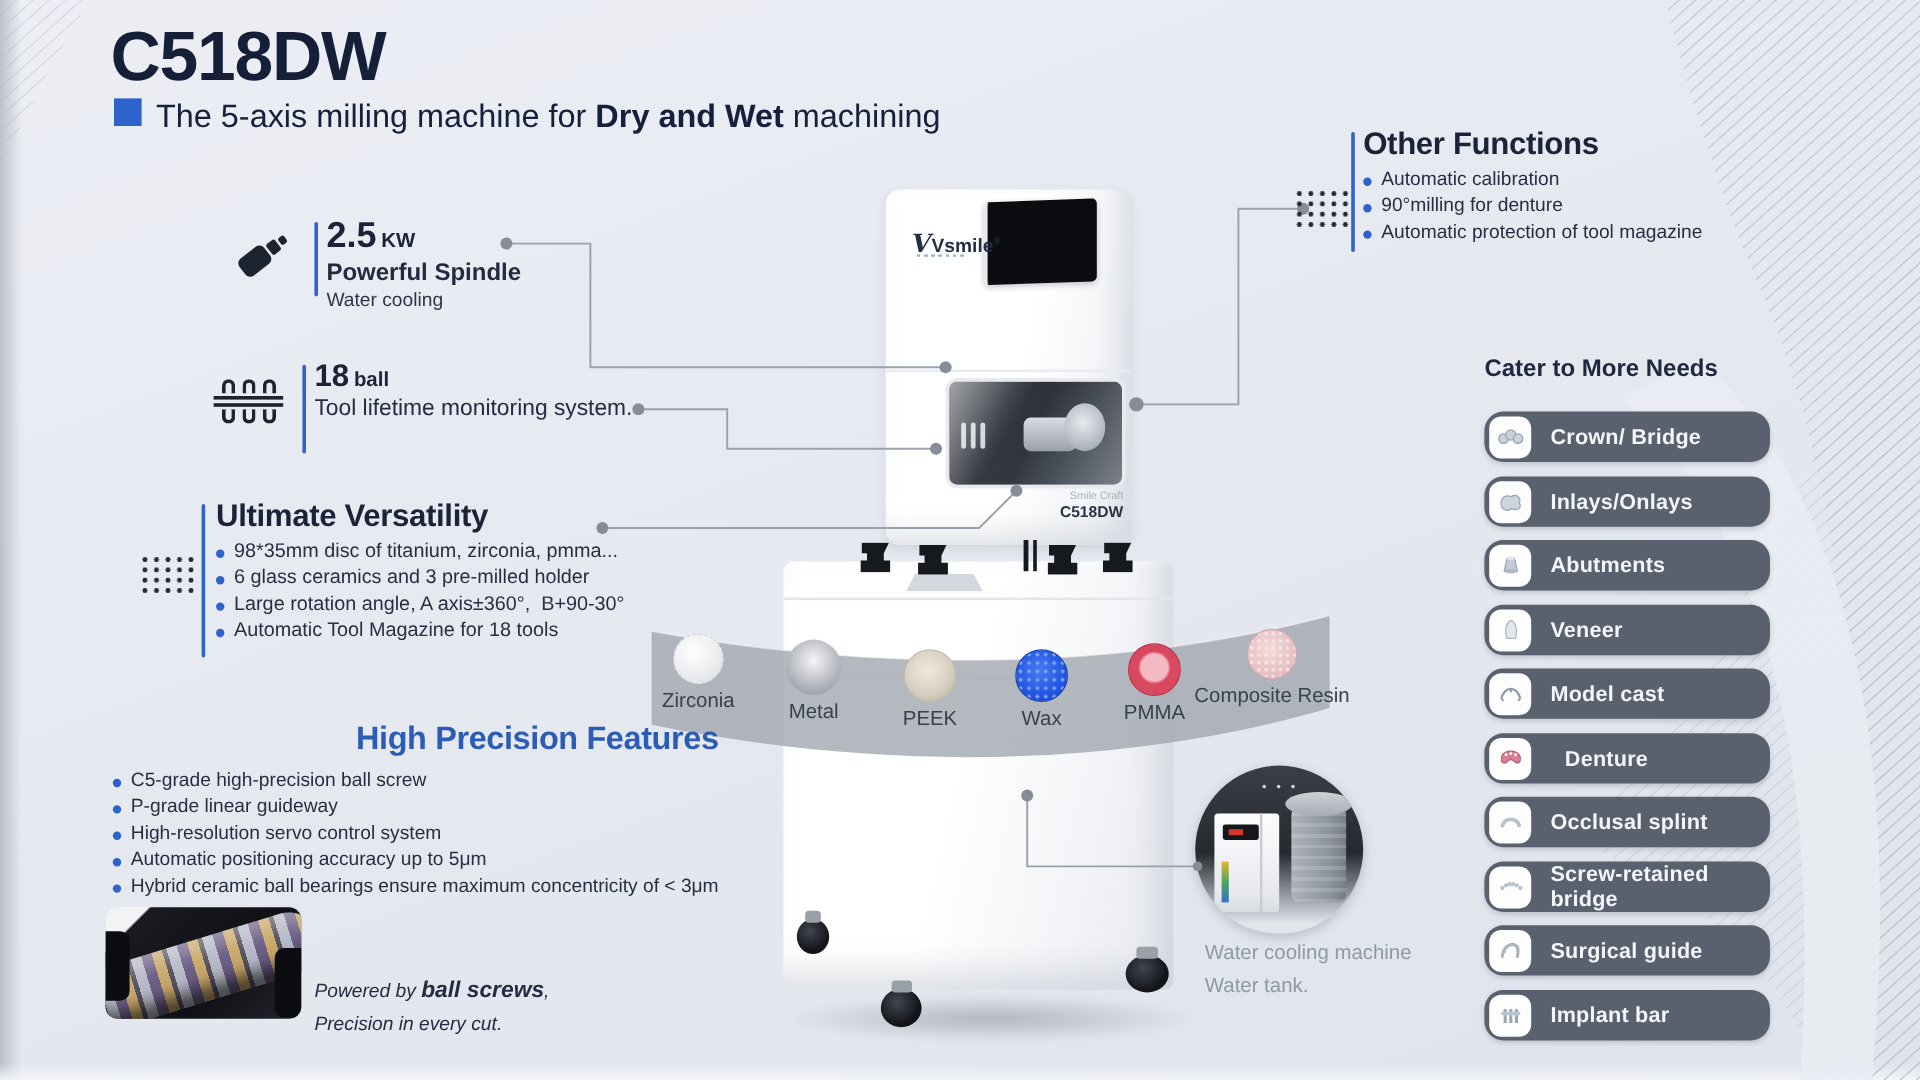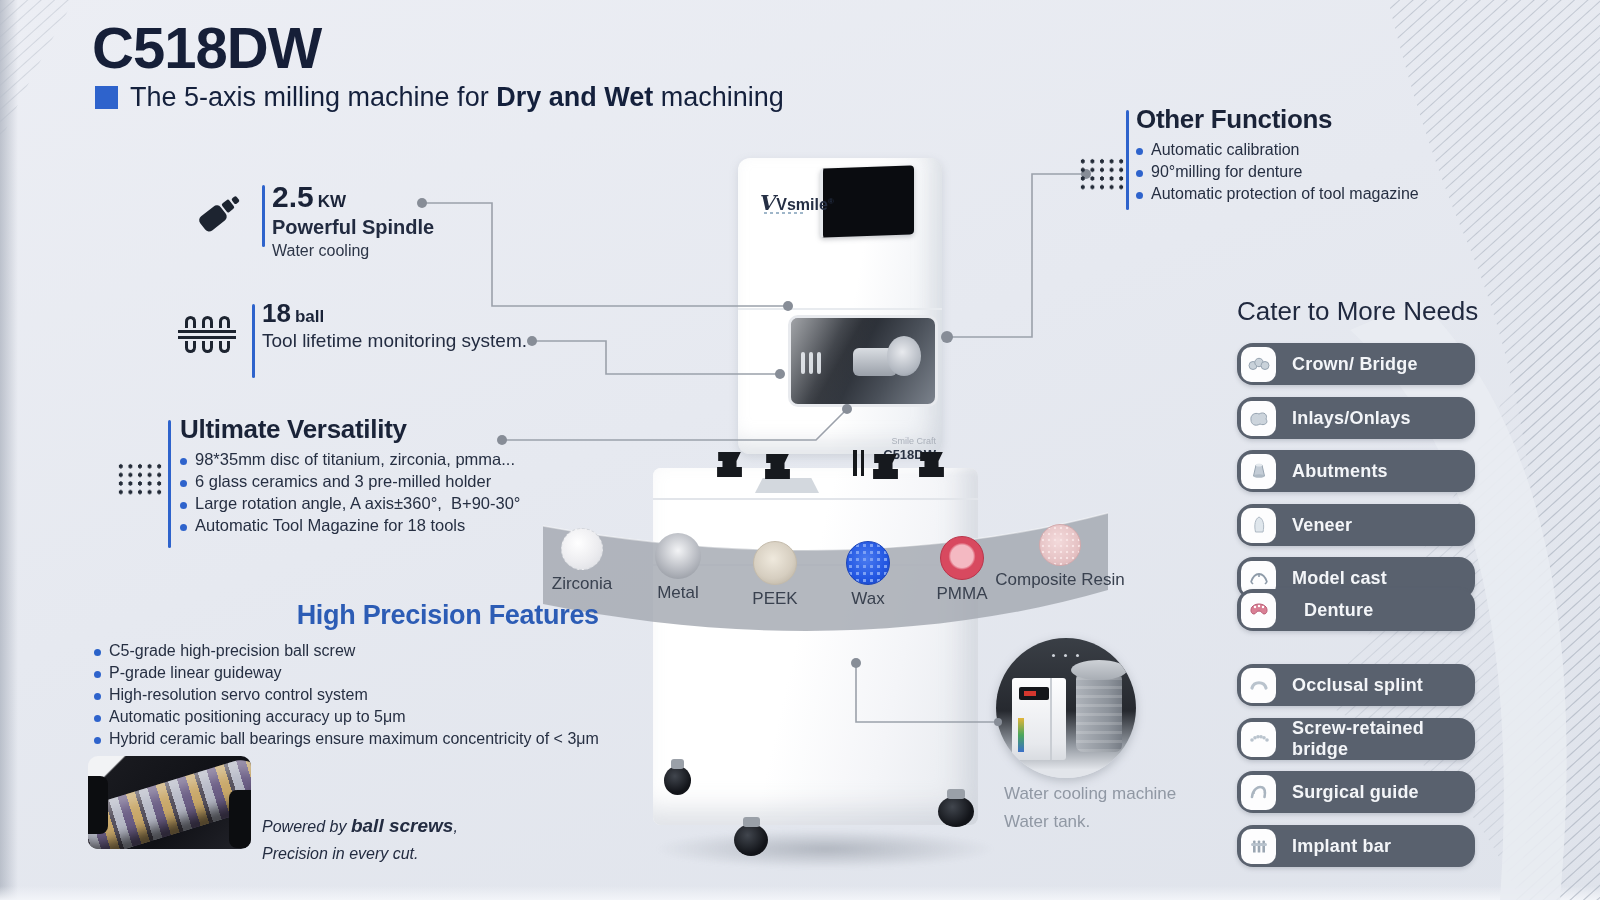--- a/index.html
+++ b/index.html
@@ -8,21 +8,21 @@
          background:linear-gradient(160deg,#eceef4 0%,#e6e9f0 45%,#dfe3eb 100%);}
   .edge-left{position:absolute;left:0;top:0;width:18px;height:900px;
          background:linear-gradient(90deg,rgba(150,158,172,.55),rgba(150,158,172,0));}
   .edge-bottom{position:absolute;left:0;bottom:0;width:1600px;height:14px;
          background:linear-gradient(0deg,rgba(244,246,250,.9),rgba(244,246,250,0));}
   svg.bgdeco,svg.lines{position:absolute;left:0;top:0;pointer-events:none;}
   svg.bgdeco{z-index:1;} svg.lines{z-index:40;}
 
   
   .title{position:absolute;left:92px;top:14px;font-size:58px;font-weight:800;letter-spacing:-1px;color:#161f38;z-index:50;}
-  .subtitle{position:absolute;left:95px;top:82px;display:flex;align-items:center;gap:12px;z-index:50;}
+  .subtitle{position:absolute;left:95px;top:82px;display:flex;gap:12px;z-index:50;}
   .bluesq{width:23px;height:23px;background:#2e63cc;}
   .subtitle .txt{font-size:27px;color:#14203c;}
   .subtitle .txt b{font-weight:800;}
 
   .feature{position:absolute;z-index:50;}
   .vbar{position:absolute;width:3px;background:#2e63cc;border-radius:2px;}
   .big{font-size:30px;font-weight:800;color:#1a2338;}
   .big .unit{font-size:17px;font-weight:800;margin-left:4px;}
   .f-title{font-size:20px;font-weight:700;color:#222b40;margin-top:2px;}
   .f-note{font-size:16px;color:#2c3547;margin-top:3px;}
@@ -88,21 +88,21 @@
   .mwindow{position:absolute;left:50px;top:157px;width:150px;height:92px;border-radius:10px;overflow:hidden;
       border:3px solid #e8eaee;background:linear-gradient(120deg,#42474f 0%,#23272e 38%,#494f58 68%,#7b828c 100%);}
   .mw-glass{position:absolute;left:0;top:0;width:100%;height:100%;
       background:linear-gradient(115deg,rgba(255,255,255,.5) 0%,rgba(255,255,255,.12) 30%,rgba(255,255,255,0) 48%);}
   .mw-rack{position:absolute;left:10px;top:34px;display:flex;gap:4px;}
   .mw-rack i{width:4px;height:22px;background:#cfd4da;border-radius:2px;display:block;}
   .mw-spindle{position:absolute;left:62px;top:30px;width:44px;height:28px;border-radius:6px;
       background:linear-gradient(180deg,#d9dde2,#9aa0a9);}
   .mw-disc{position:absolute;left:96px;top:18px;width:34px;height:40px;border-radius:50%;
       background:radial-gradient(circle at 45% 40%,#e8eaee,#aeb4bd 70%,#858c96);}
-  .mlabel{position:absolute;left:128px;top:249px;width:70px;text-align:right;line-height:13px;margin-top:28px;}
+  .mlabel{position:absolute;left:128px;top:249px;width:70px;text-align:right;line-height:13px;}
   .mlabel .s1{font-size:9px;color:#aab0ba;}
   .mlabel .s2{font-size:13px;font-weight:800;color:#2a3344;}
   .foot{position:absolute;width:27px;height:25px;background:#16191e;z-index:16;
       clip-path:polygon(8% 0,92% 0,76% 36%,76% 60%,96% 60%,96% 100%,4% 100%,4% 60%,24% 60%,24% 36%,8% 36%);}
   .vent{position:absolute;left:853px;top:450px;width:16px;height:26px;z-index:16;display:flex;gap:4px;}
   .vent i{width:3.5px;height:100%;background:#15181c;display:block;}
 
   
   .mat{position:absolute;z-index:30;text-align:center;}
   .mat .disc{margin:0 auto;border-radius:50%;}
@@ -132,21 +132,21 @@
   .chiller .strip{position:absolute;left:6px;bottom:8px;width:6px;height:34px;
       background:linear-gradient(180deg,#e3b53a,#4aa65c,#3a6fc9);}
   .tank{position:absolute;left:80px;top:34px;width:46px;height:80px;border-radius:7px;
       background:repeating-linear-gradient(0deg,rgba(255,255,255,.16) 0 3px,rgba(0,0,0,0) 3px 9px),linear-gradient(90deg,#aeb3ba,#8d939b 70%,#767c85);}
   .tank .lid{position:absolute;left:-5px;top:-12px;width:56px;height:20px;border-radius:50%;
       background:linear-gradient(180deg,#cdd1d6,#a8adb4);}
   .wcap{position:absolute;left:1004px;top:780px;z-index:50;line-height:28px;}
 
   
   .other{left:1136px;top:104px;}
-  .cater-h{position:absolute;left:1237px;top:296px;font-size:26px;font-weight:400;color:#20293f;z-index:50;}
+  .cater-h{position:absolute;left:1237px;top:296px;font-size:20px;font-weight:700;color:#20293f;z-index:50;}
   .pill{position:absolute;left:1237px;width:238px;height:42px;background:#59616e;border-radius:16px;z-index:50;
       display:flex;align-items:center;padding-left:4px;gap:16px;box-shadow:0 2px 4px rgba(110,117,128,.3);}
   .pill-ic{width:35px;height:35px;background:#fdfdfe;border-radius:10px;flex:none;
       display:flex;align-items:center;justify-content:center;}
   .pill-label{font-size:18px;font-weight:600;color:#f3f5f8;letter-spacing:.2px;}
 </style>
 </head>
 <body>
 
 <div class="stage">
@@ -427,21 +427,21 @@
   </div>
   <div class="pill" style="top:557px;">
     <span class="pill-ic">
       <svg width="24" height="24" viewBox="0 0 24 24">
           <path d="M4 16 C6 10 9 8 12 8 C15 8 18 10 20 16" fill="none" stroke="#8d9aa8" stroke-width="1.8"></path>
           <path d="M4 16 L6 18 M20 16 L18 18 M12 8 L12 11" stroke="#8d9aa8" stroke-width="1.6"></path>
         </svg>
     </span>
     <span class="pill-label">Model cast</span>
   </div>
-  <div class="pill" style="top:589px;gap:28px;">
+  <div class="pill" style="top:611px;gap:28px;">
     <span class="pill-ic">
       <svg width="24" height="24" viewBox="0 0 24 24">
           <path d="M5 9 C8 5 16 5 19 9 C21 12 20 16 17 16 C15 16 15 13 12 13 C9 13 9 16 7 16 C4 16 3 12 5 9 Z" fill="#d97f94" stroke="#b95b74"></path>
           <circle cx="8" cy="9" r="1.2" fill="#fff"></circle>
           <circle cx="12" cy="8" r="1.2" fill="#fff"></circle>
           <circle cx="16" cy="9" r="1.2" fill="#fff"></circle>
         </svg>
     </span>
     <span class="pill-label">Denture</span>
   </div>

